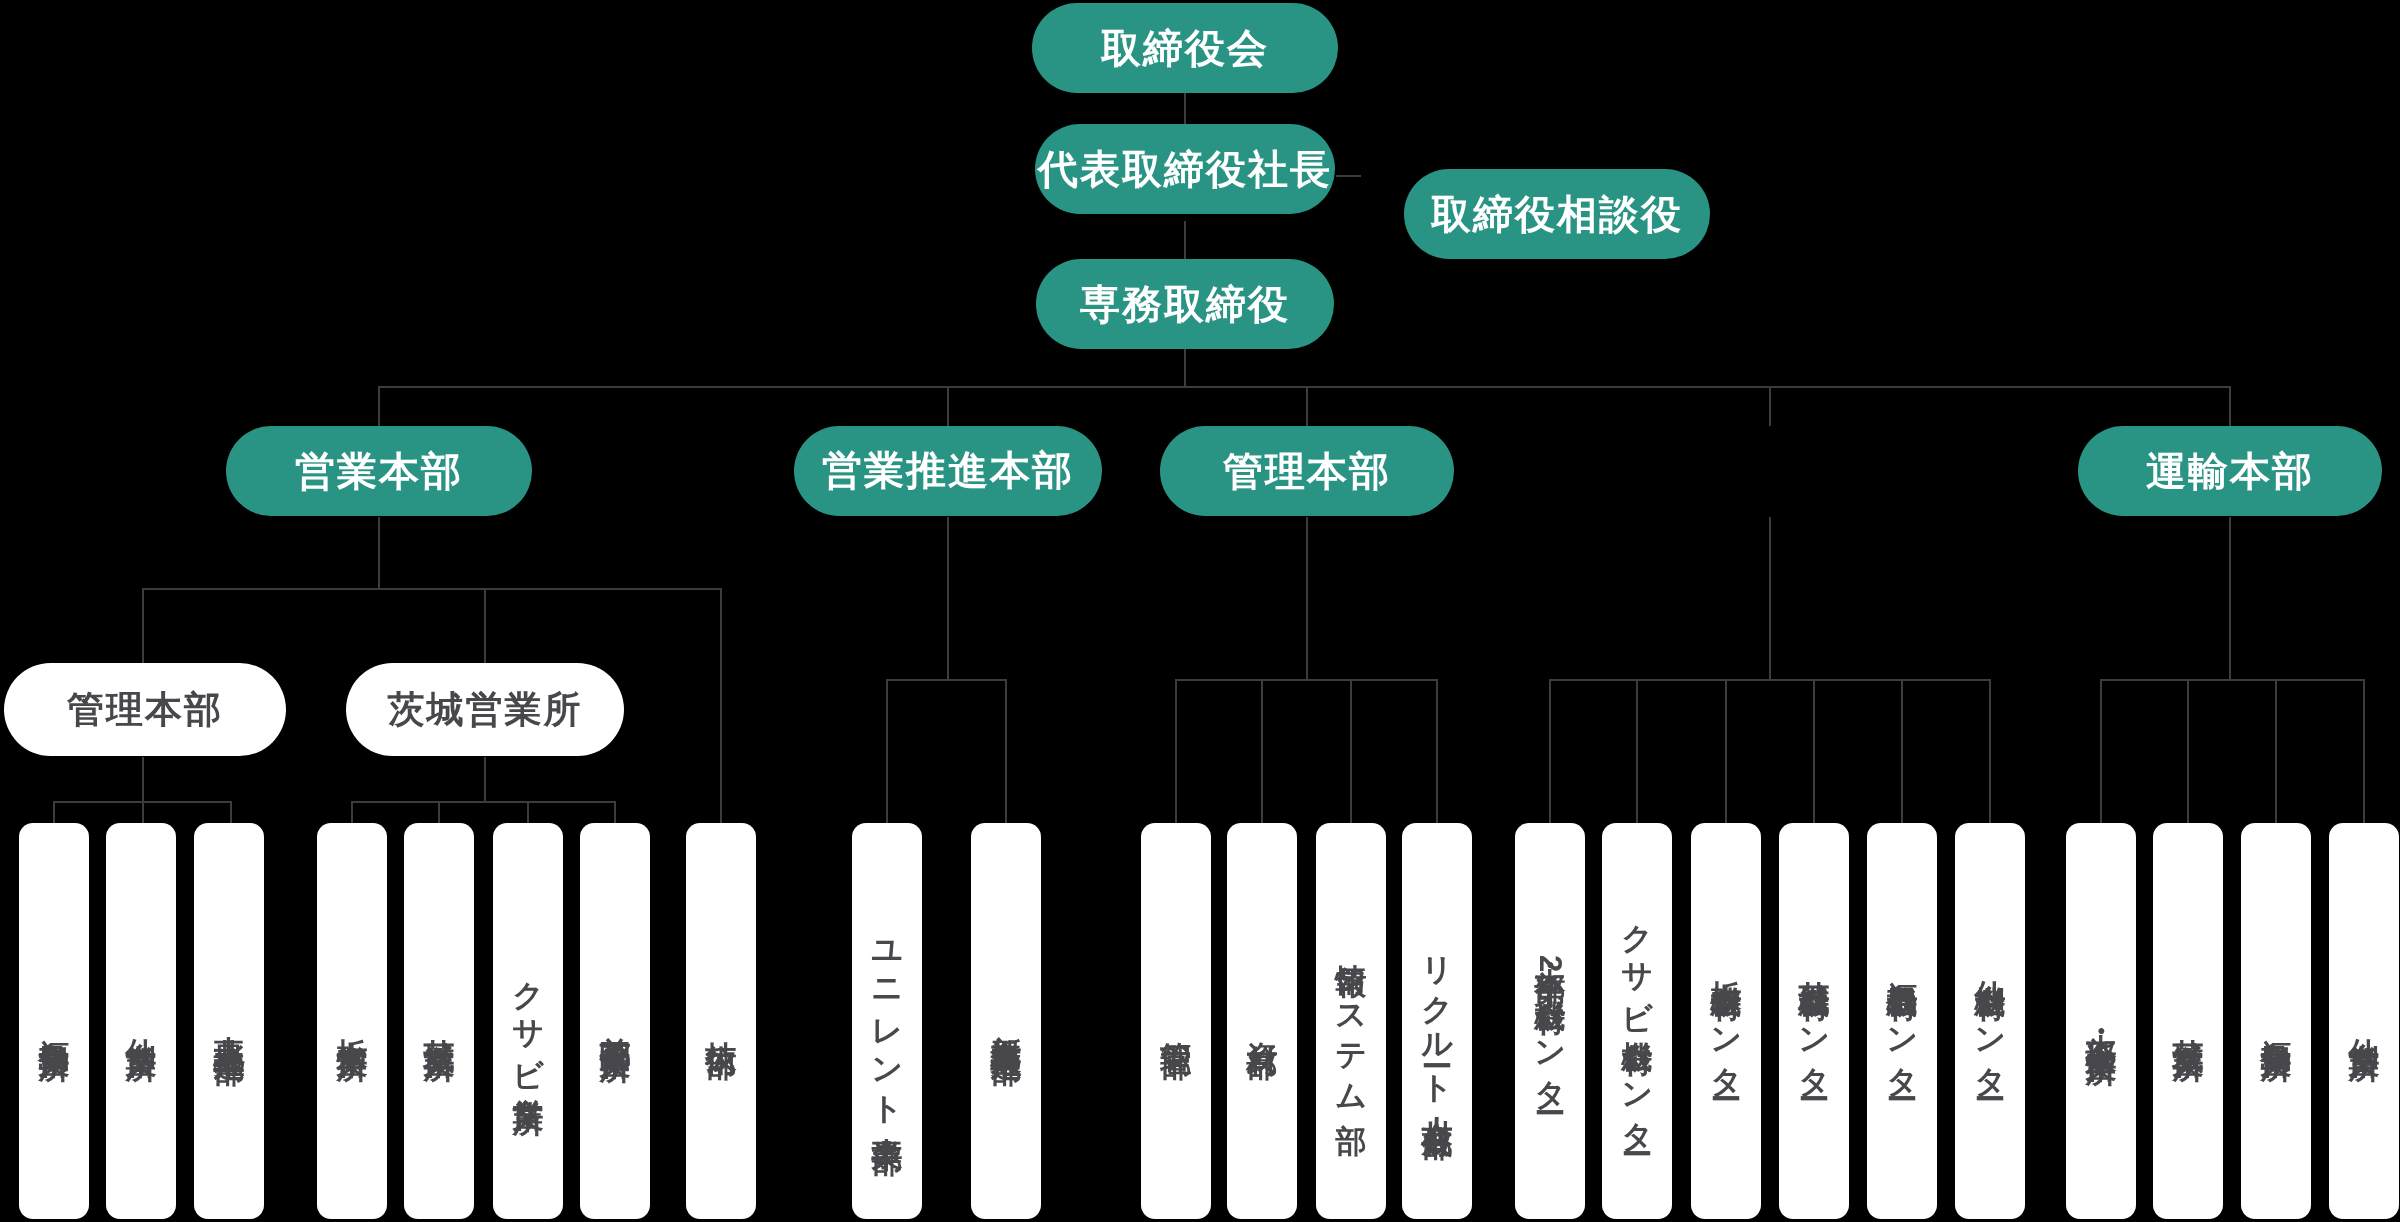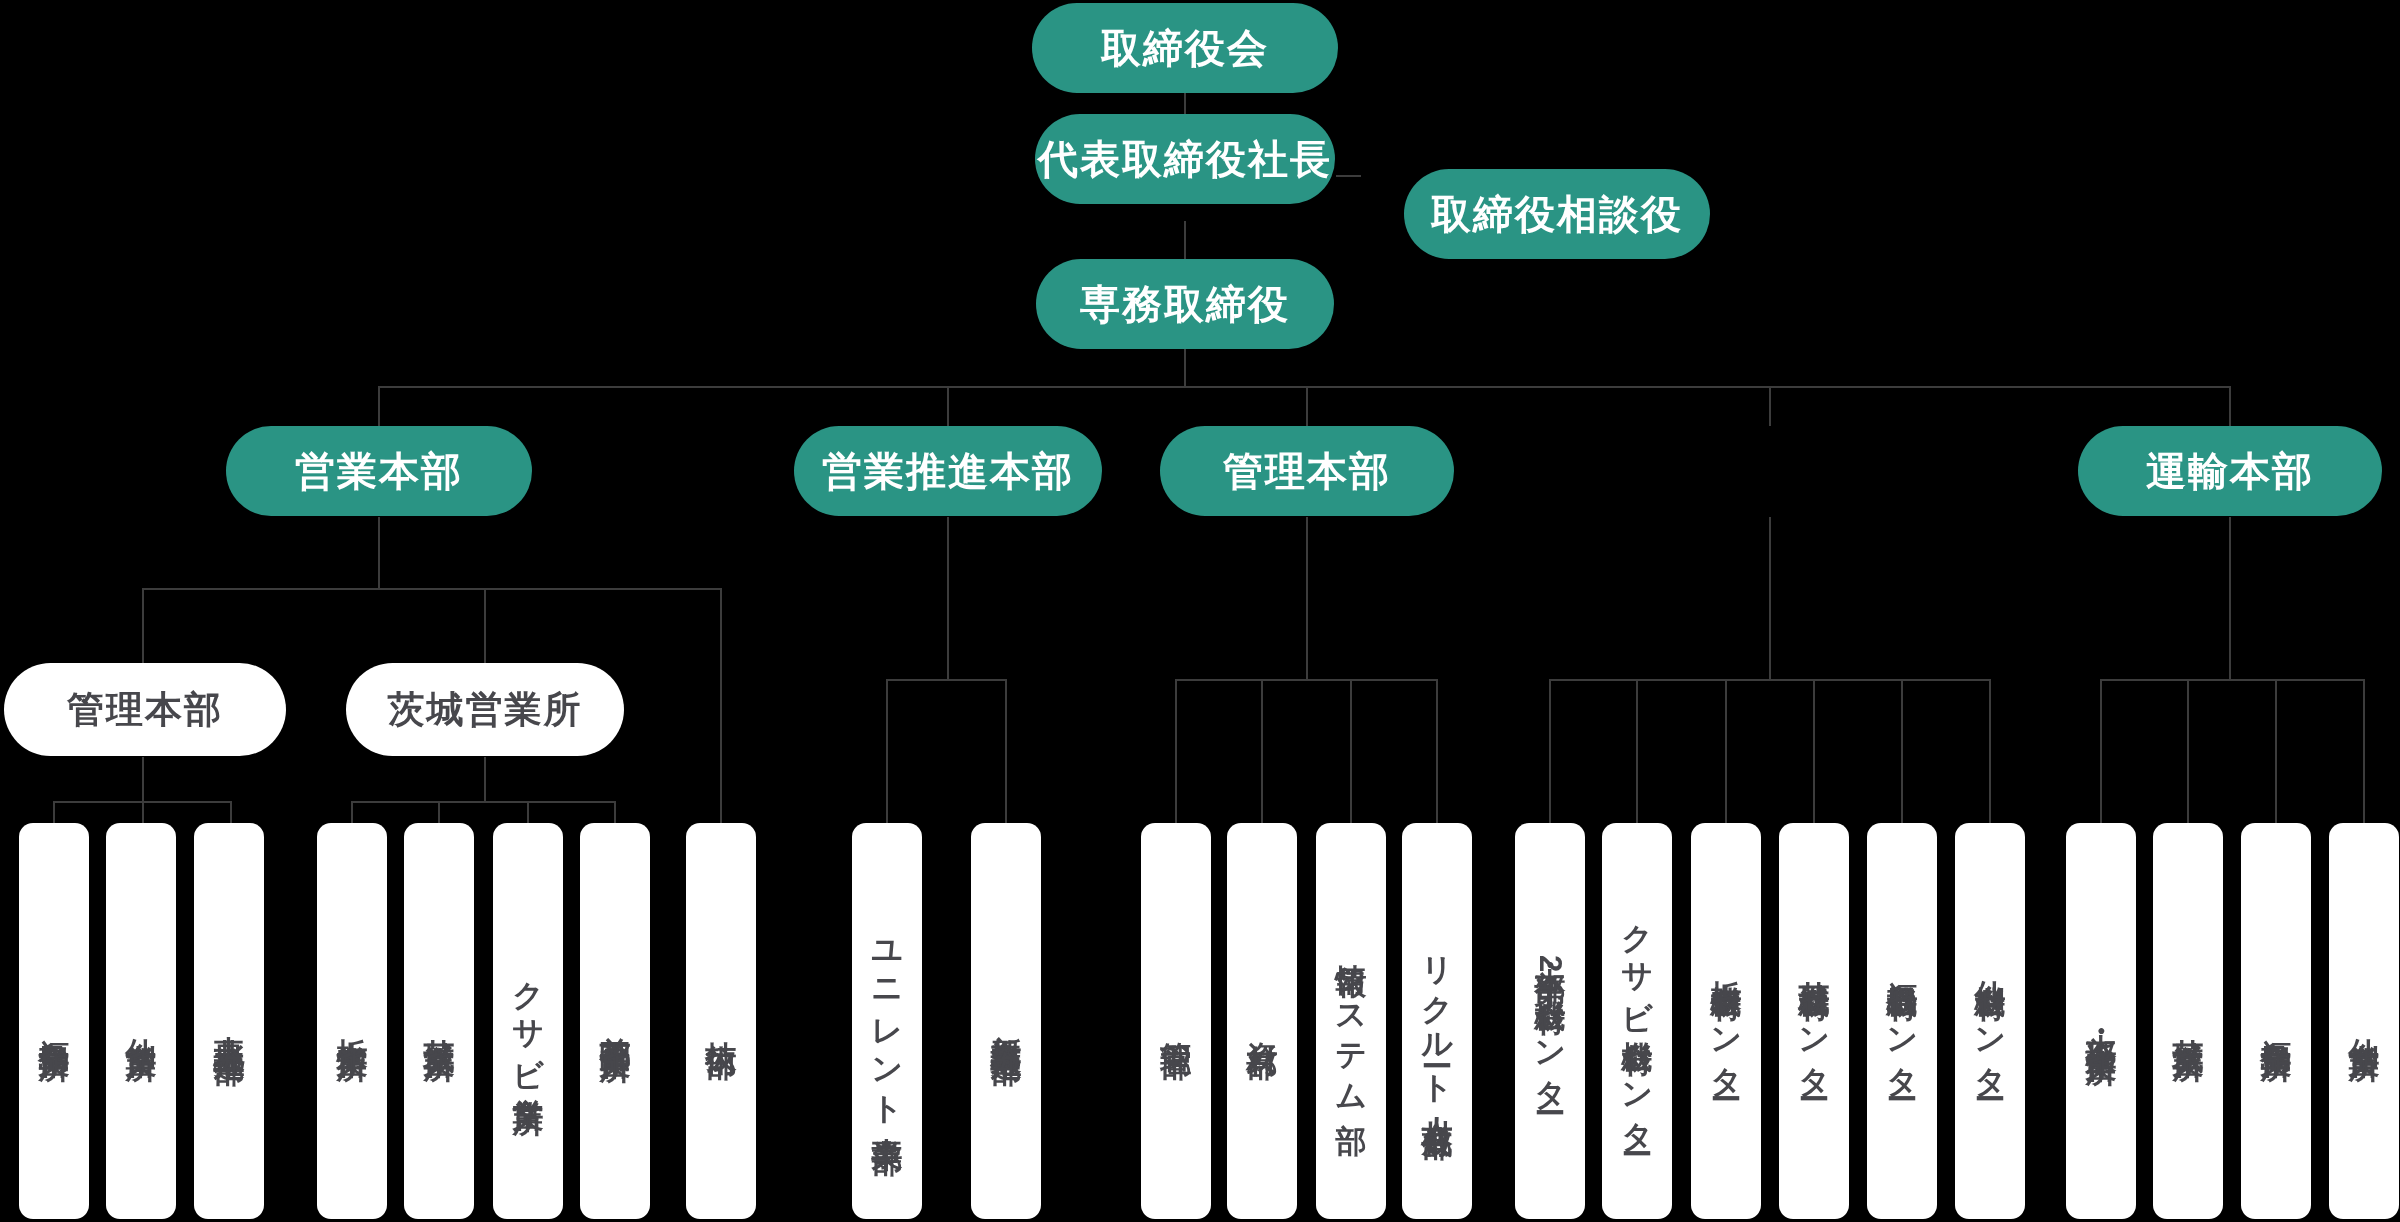--- a/index.html
+++ b/index.html
@@ -75,27 +75,27 @@
     <path d="M143 757 V802 M54 823 V802 H231 V823 M143 802 V823"></path>
     <path d="M485 757 V802 M352 823 V802 H615 V823 M439 802 V823 M528 802 V823"></path>
     <path d="M948 517 V680 M887 823 V680 H1006 V823"></path>
     <path d="M1307 517 V680 M1176 823 V680 H1437 V823 M1262 680 V823 M1351 680 V823"></path>
     <path d="M1770 517 V680 M1550 823 V680 H1990 V823 M1637 680 V823 M1726 680 V823 M1814 680 V823 M1902 680 V823"></path>
     <path d="M2230 517 V680 M2101 823 V680 H2364 V823 M2188 680 V823 M2276 680 V823"></path>
   </svg>
 
   <div class="pill" style="left:1032px; top:3px;  width:306px;">取締役会</div>
 
-  <div class="pill" style="left:1035px; top:114px; width:300px;">代表取締役社長</div>
+  <div class="pill" style="left:1035px; top:124px; width:300px;">代表取締役社長</div>
   <div class="pill" style="left:1404px; top:131px; width:306px;margin-top:38px;">取締役相談役</div>
 
   <div class="pill" style="left:1036px; top:259px; width:298px;">専務取締役</div>
 
   <div class="pill" style="left:226px;  top:426px; width:306px;">営業本部</div>
-  <div class="pill" style="left:794px;  top:426px; width:308px;">営業推進本部</div>
+  <div class="pill" style="left:794px;  top:426px; width:308px;font-family:Liberation Serif, serif;">営業推進本部</div>
   <div class="pill" style="left:1160px; top:426px; width:294px;">管理本部</div>
   <div class="pill" style="left:2078px; top:426px; width:304px;">運輸本部</div>
 
   <div class="pill white" style="left:4px;   top:663px; width:282px;">管理本部</div>
   <div class="pill white" style="left:346px; top:663px; width:278px;">茨城営業所</div>
 
   <div class="leaf" style="left:19px;">福島営業所</div>
   <div class="leaf" style="left:106px;">仙台営業所</div>
   <div class="leaf" style="left:194px;">東北土木推進部</div>
   <div class="leaf" style="left:317px;">栃木営業所</div>

